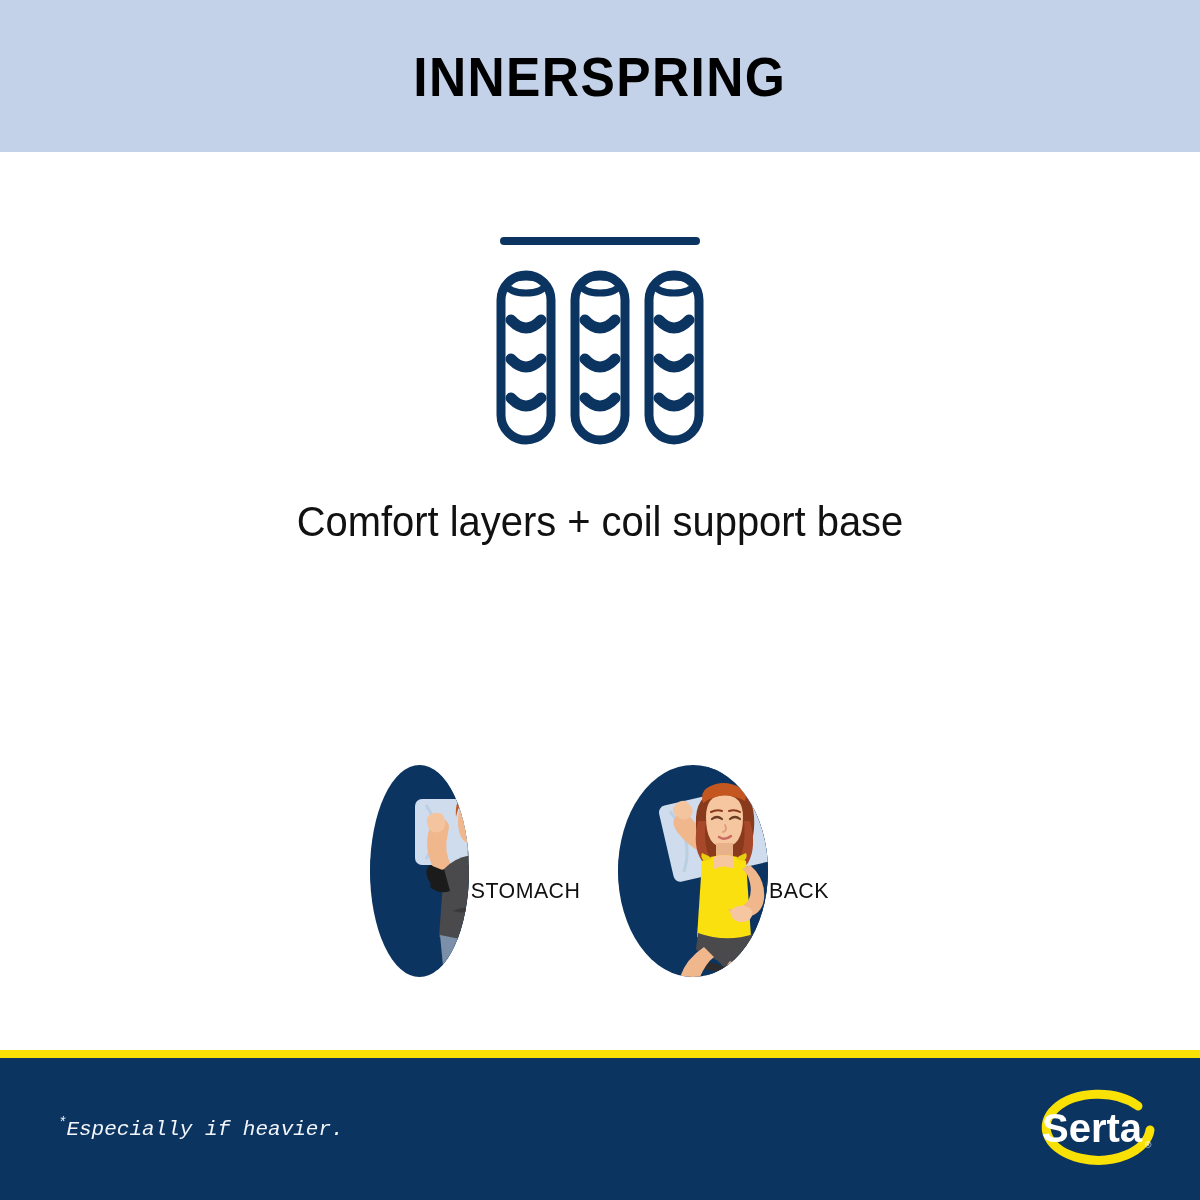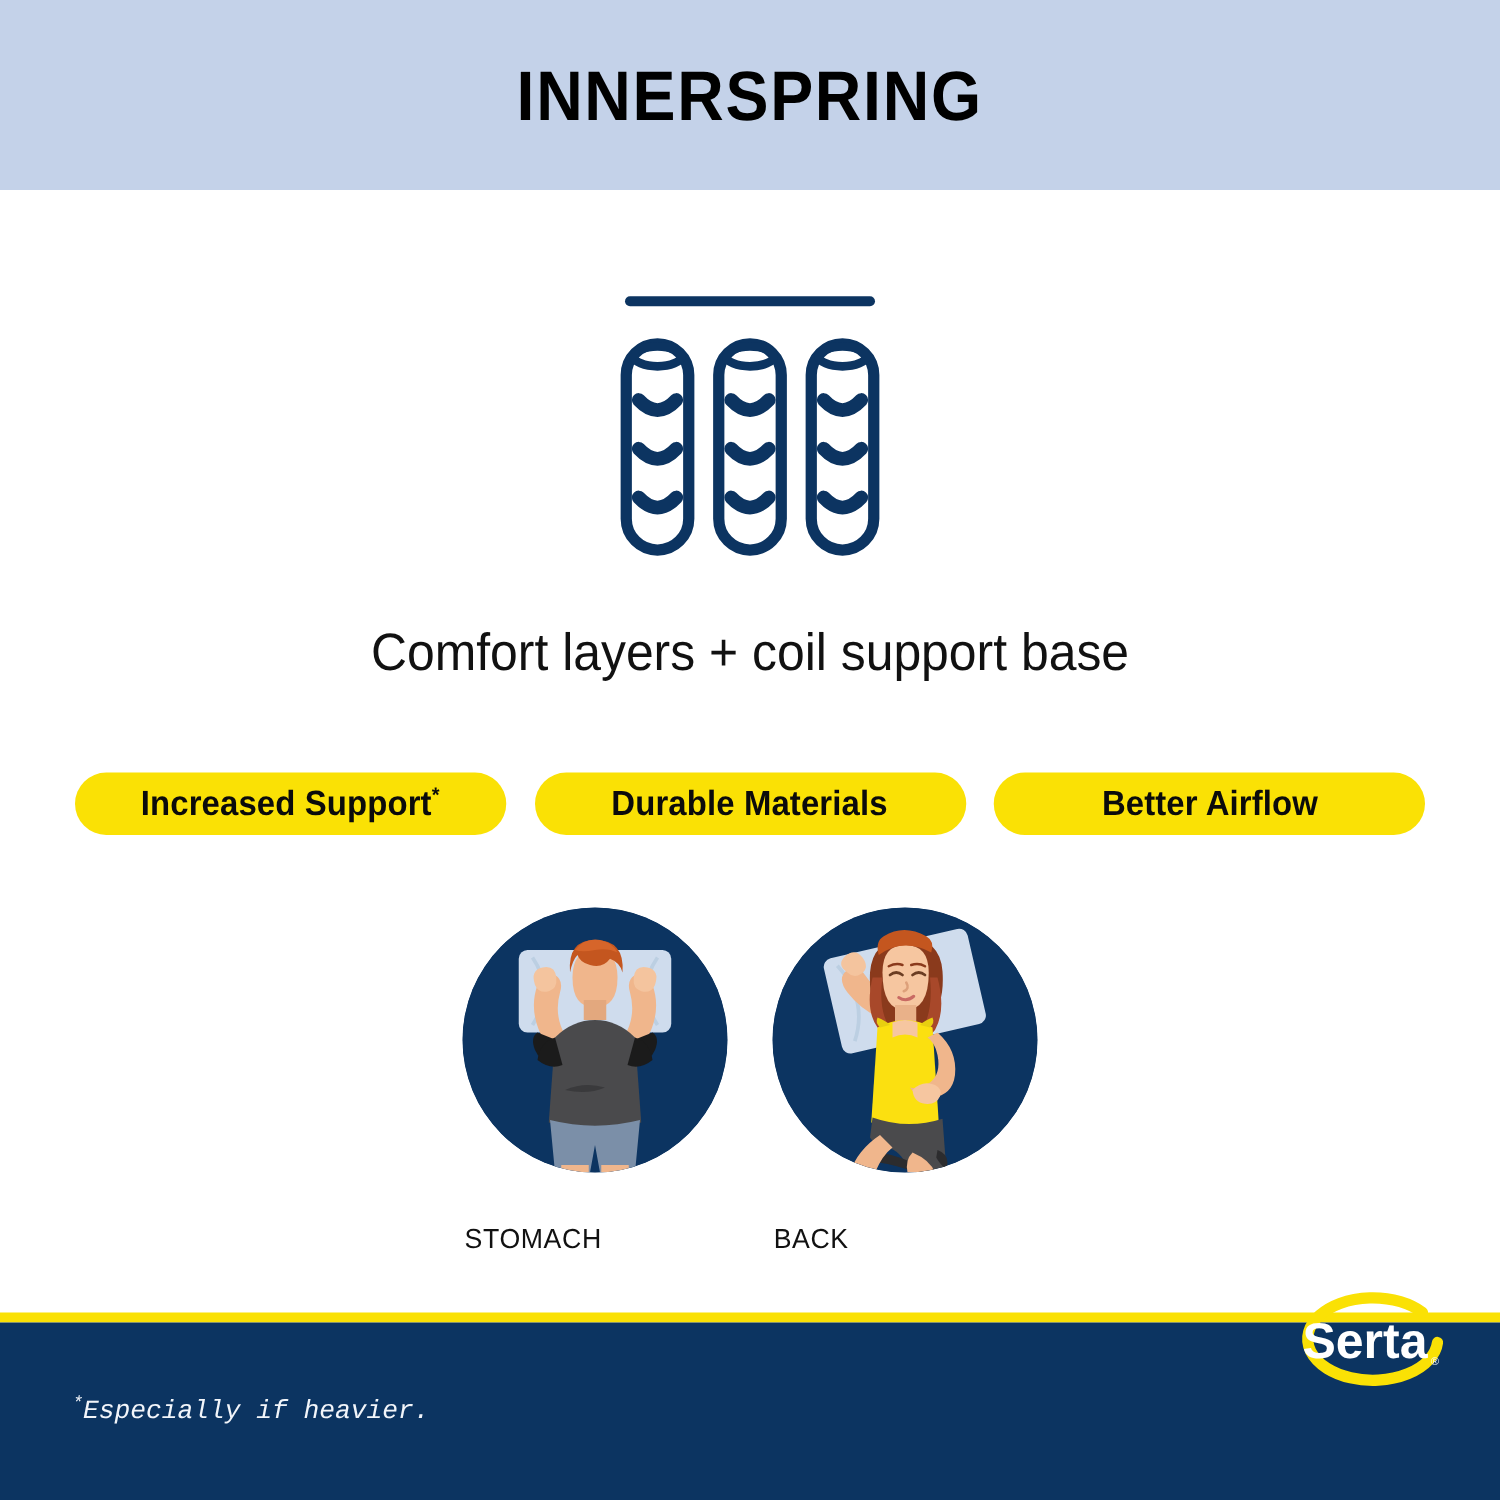--- a/index.html
+++ b/index.html
@@ -107,22 +107,22 @@
     left: 370px;
     top: 726px;
     width: 460px;
     height: 290px;
     display: flex;
     justify-content: space-between;
   }
   .sleeper-item {
     width: 212px;
     display: flex;
-    flex-direction: column;
-    align-items: flex-start;
+    flex-direction: row;
+    align-items: center;
   }
   .sleeper-circle {
     width: 212px;
     height: 212px;
     border-radius: 50%;
     background: #0c3461;
     overflow: hidden;
     position: relative;
   }
   .sleeper-label {
@@ -164,21 +164,21 @@
     white-space: nowrap;
   }
   #footnote sup {
     font-size: 14px;
     vertical-align: super;
     line-height: 0;
   }
   #serta-logo {
     position: absolute;
     left: 1030px;
-    top: 1030px;
+    top: 1086px;
     width: 132px;
     height: 86px;
   }
 </style>
 </head>
 <body>
 
 <div id="page">
 
   <div id="header-band">
@@ -211,35 +211,20 @@
         <ellipse cx="188" cy="57" rx="19" ry="8" fill="none" stroke="#0c3461" stroke-width="7"></ellipse>
         <path d="M173 92 q15 16 30 0" fill="none" stroke="#0c3461" stroke-width="11" stroke-linecap="round"></path>
         <path d="M173 131 q15 16 30 0" fill="none" stroke="#0c3461" stroke-width="11" stroke-linecap="round"></path>
         <path d="M173 170 q15 16 30 0" fill="none" stroke="#0c3461" stroke-width="11" stroke-linecap="round"></path>
       </g>
     </svg>
   </div>
 
   <div id="tagline">Comfort layers + coil support base</div>
 
-  <div id="pill-row">
-
-    <div class="pill">
-      <div class="pill-label"><span>Increased Support</span><sup>*</sup></div>
-    </div>
-
-    <div class="pill">
-      <div class="pill-label"><span>Durable Materials</span><sup></sup></div>
-    </div>
-
-    <div class="pill">
-      <div class="pill-label"><span>Better Airflow</span><sup></sup></div>
-    </div>
-
-  </div>
 
   <div id="sleeper-row">
 
     <div class="sleeper-item">
       <div class="sleeper-circle">
         <svg viewBox="0 0 212 212" width="212" height="212" aria-hidden="true">
           <circle cx="106" cy="106" r="106" fill="#0c3461"></circle>
 
           <g>
             <rect x="45" y="34" width="122" height="66" rx="7" fill="#cfdced"></rect>

